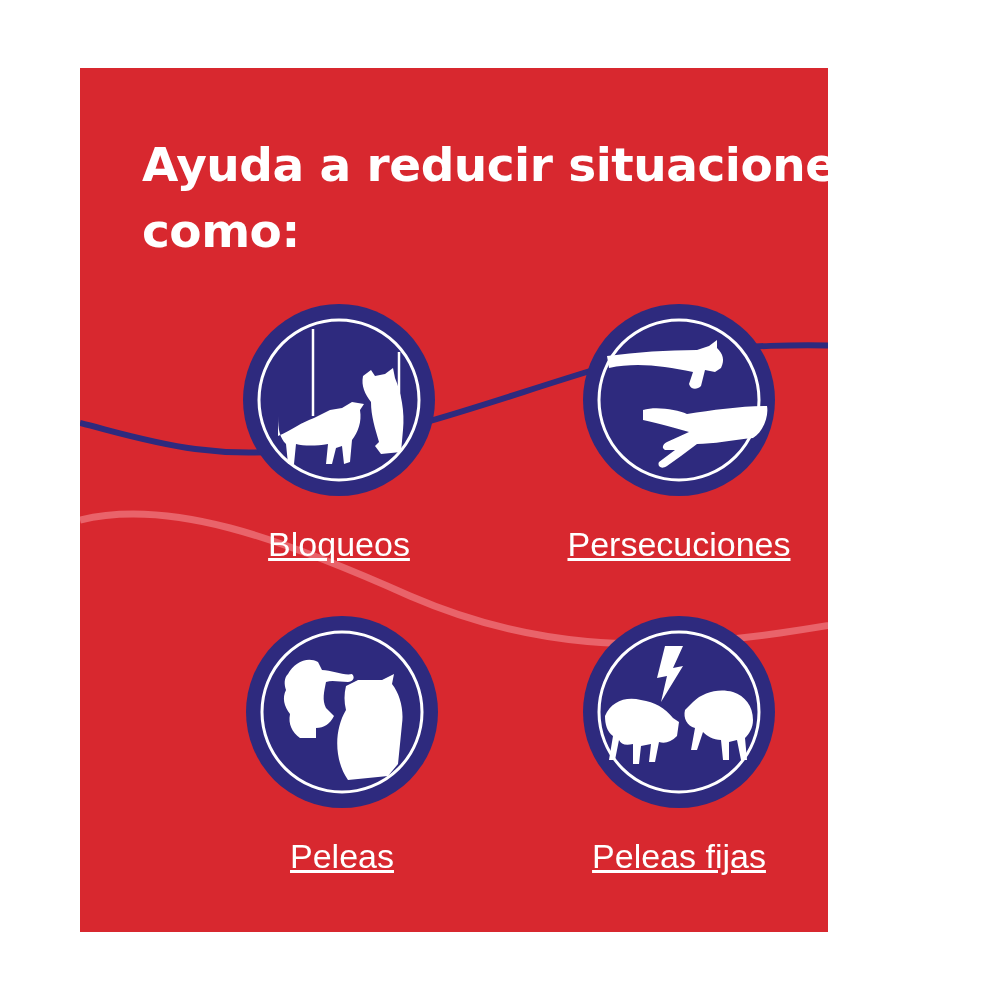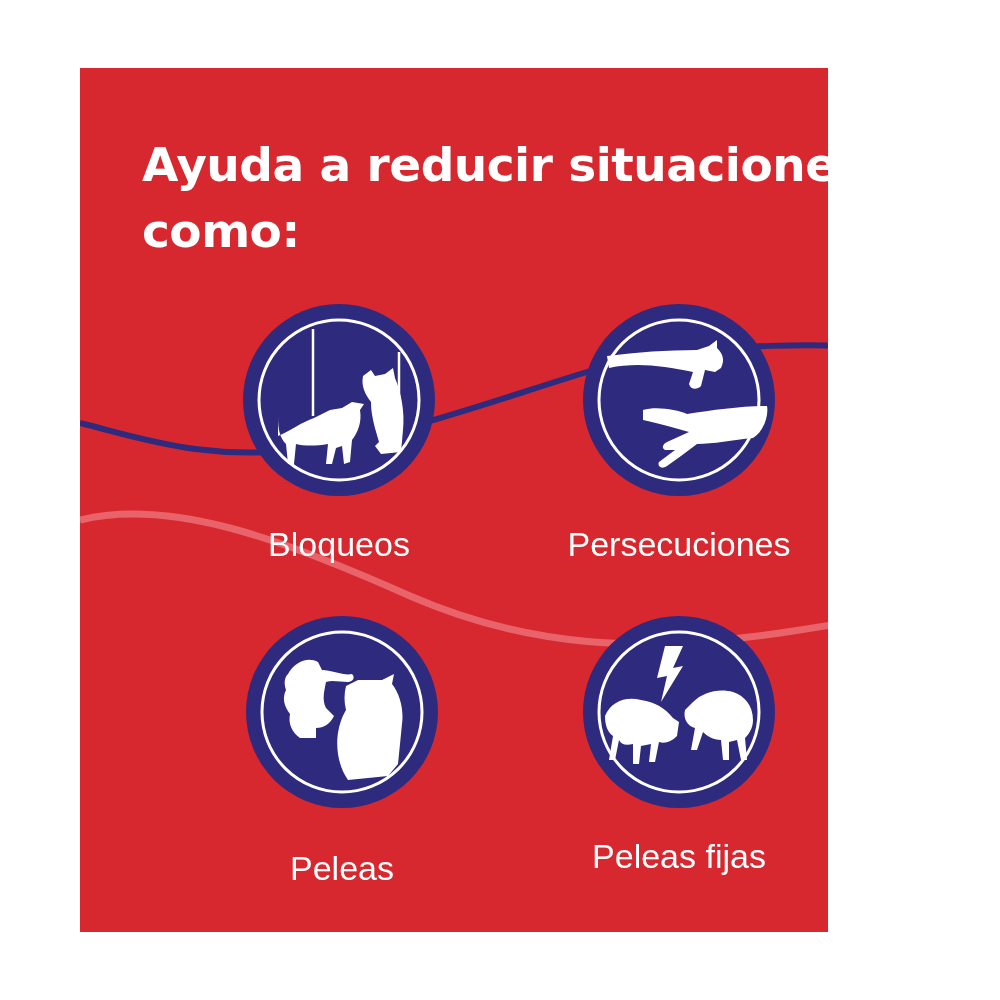--- a/index.html
+++ b/index.html
@@ -2,21 +2,21 @@
 <html><head>
 <meta charset="utf-8">
 <style>
   html, body { margin:0; padding:0; background:#ffffff; }
   body { width:1000px; height:1000px; position:relative; overflow:hidden; font-family:"DejaVu Sans", sans-serif; }
   .panel { position:absolute; left:80px; top:68px; width:748px; height:864px; background:#d8282f; overflow:hidden; }
   .waves { position:absolute; left:0; top:0; width:864px; height:864px; }
   .title { position:absolute; left:62px; top:64px; width:780px; color:#ffffff; font-family:"DejaVu Sans", sans-serif; font-weight:bold; font-size:47px; line-height:66px; letter-spacing:-0.5px; margin:0; }
   .badge { position:absolute; width:192px; height:192px; }
   .badge svg { width:192px; height:192px; display:block; }
-  .label { position:absolute; color:#ffffff; font-family:"Liberation Sans", sans-serif; font-size:34px; text-align:center; width:320px; line-height:40px; }
+  .label { position:absolute; color:#ffffff; font-family:"Liberation Sans", sans-serif; font-size:34px; text-align:center; width:320px; line-height:40px;text-decoration:underline; }
 </style>
 </head>
 <body>
 
 <div class="panel">
 
   <svg class="waves" viewBox="0 0 864 864">
     <path d="M0 452 C 90 430, 200 470, 330 528 C 450 580, 560 585, 700 565 C 790 552, 840 540, 864 530" fill="none" stroke="#e9636a" stroke-width="7"></path>
     <path d="M0 355 C 60 370, 130 395, 230 380 C 330 365, 420 330, 520 300 C 620 275, 760 270, 864 288" fill="none" stroke="#2e2a7e" stroke-width="6"></path>
   </svg>
@@ -46,21 +46,21 @@
   <div class="label" style="left:439px; top:456px;">Persecuciones</div>
 
   <div class="badge" style="left:166px; top:548px;">
     <svg viewBox="0 0 192 192">
       <circle cx="96" cy="96" r="96" fill="#2e2a7e"></circle>
       <circle cx="96" cy="96" r="80" fill="none" stroke="#fff" stroke-width="3"></circle>
       <path d="M42 58 c6 -12 20 -18 30 -12 l4 8 c10 0 22 6 30 4 c4 4 0 8 -4 8 c-8 0 -16 -2 -22 0 c-2 10 -4 18 0 26 l8 8 c-4 8 -10 12 -18 12 l0 10 l-16 0 c-8 -6 -12 -14 -10 -24 c-6 -8 -8 -16 -4 -24 c-2 -6 -2 -12 2 -16z" fill="#fff"></path>
       <path d="M100 70 l12 -6 l24 0 l12 -6 l-2 10 c8 10 12 26 10 40 l-4 40 l-10 12 l-40 4 c-14 -20 -14 -50 -2 -70 c-2 -8 -2 -16 0 -24z" fill="#fff"></path>
     </svg>
   </div>
-  <div class="label" style="left:102px; top:768px;margin-top:12px;">Peleas</div>
+  <div class="label" style="left:102px; top:768px;">Peleas</div>
 
   <div class="badge" style="left:503px; top:548px;">
     <svg viewBox="0 0 192 192">
       <circle cx="96" cy="96" r="96" fill="#2e2a7e"></circle>
       <circle cx="96" cy="96" r="80" fill="none" stroke="#fff" stroke-width="3"></circle>
       <path d="M82 30 l18 0 l-10 22 l10 -2 l-22 36 l6 -26 l-10 2z" fill="#fff"></path>
       <path d="M22 100 c6 -14 20 -20 36 -16 c14 2 24 8 32 18 l6 4 l-2 14 c-6 6 -12 8 -18 6 l-4 20 l-6 0 l2 -18 l-10 2 l-2 18 l-6 0 l0 -20 c-8 2 -12 0 -14 -4 l-4 20 l-6 0 l4 -24 c-6 -4 -8 -12 -8 -20z" fill="#fff"></path>
       <path d="M102 94 l8 -8 c10 -10 26 -14 40 -10 c12 4 20 14 20 28 c0 8 -4 14 -8 18 l2 22 l-6 0 l-4 -20 l-8 2 l0 18 l-6 0 l-2 -20 c-8 0 -14 -4 -18 -8 l-6 18 l-6 0 l4 -22 c-8 -2 -12 -10 -10 -18z" fill="#fff"></path>
     </svg>
   </div>

